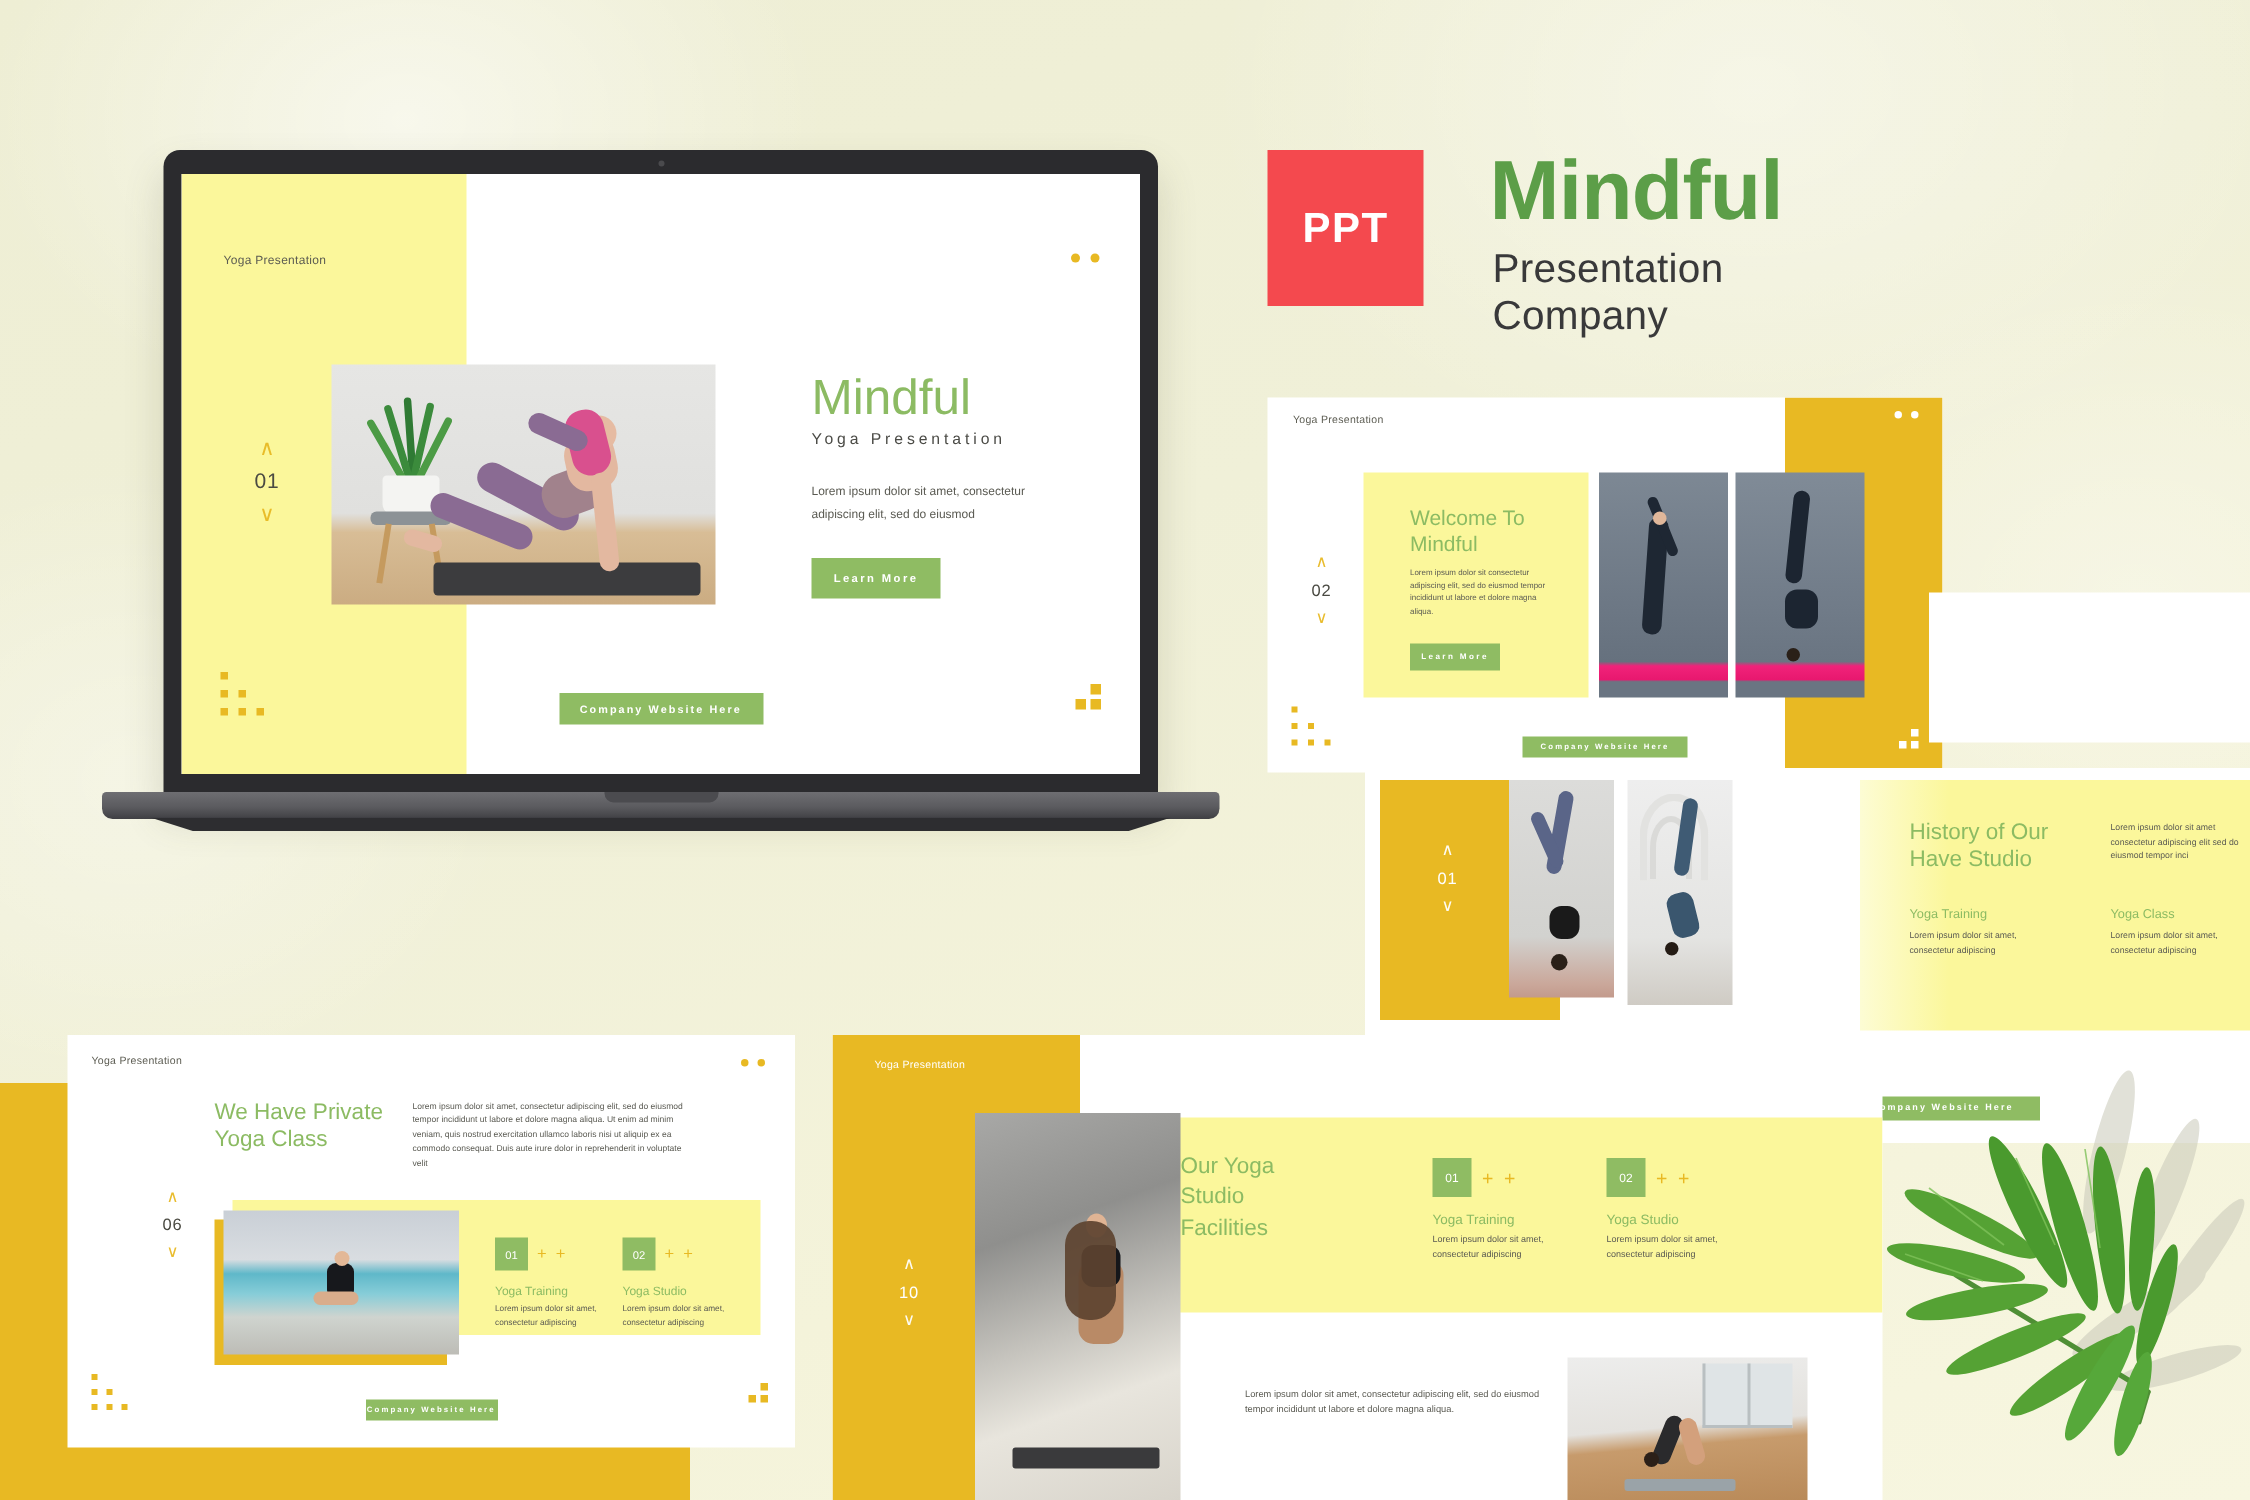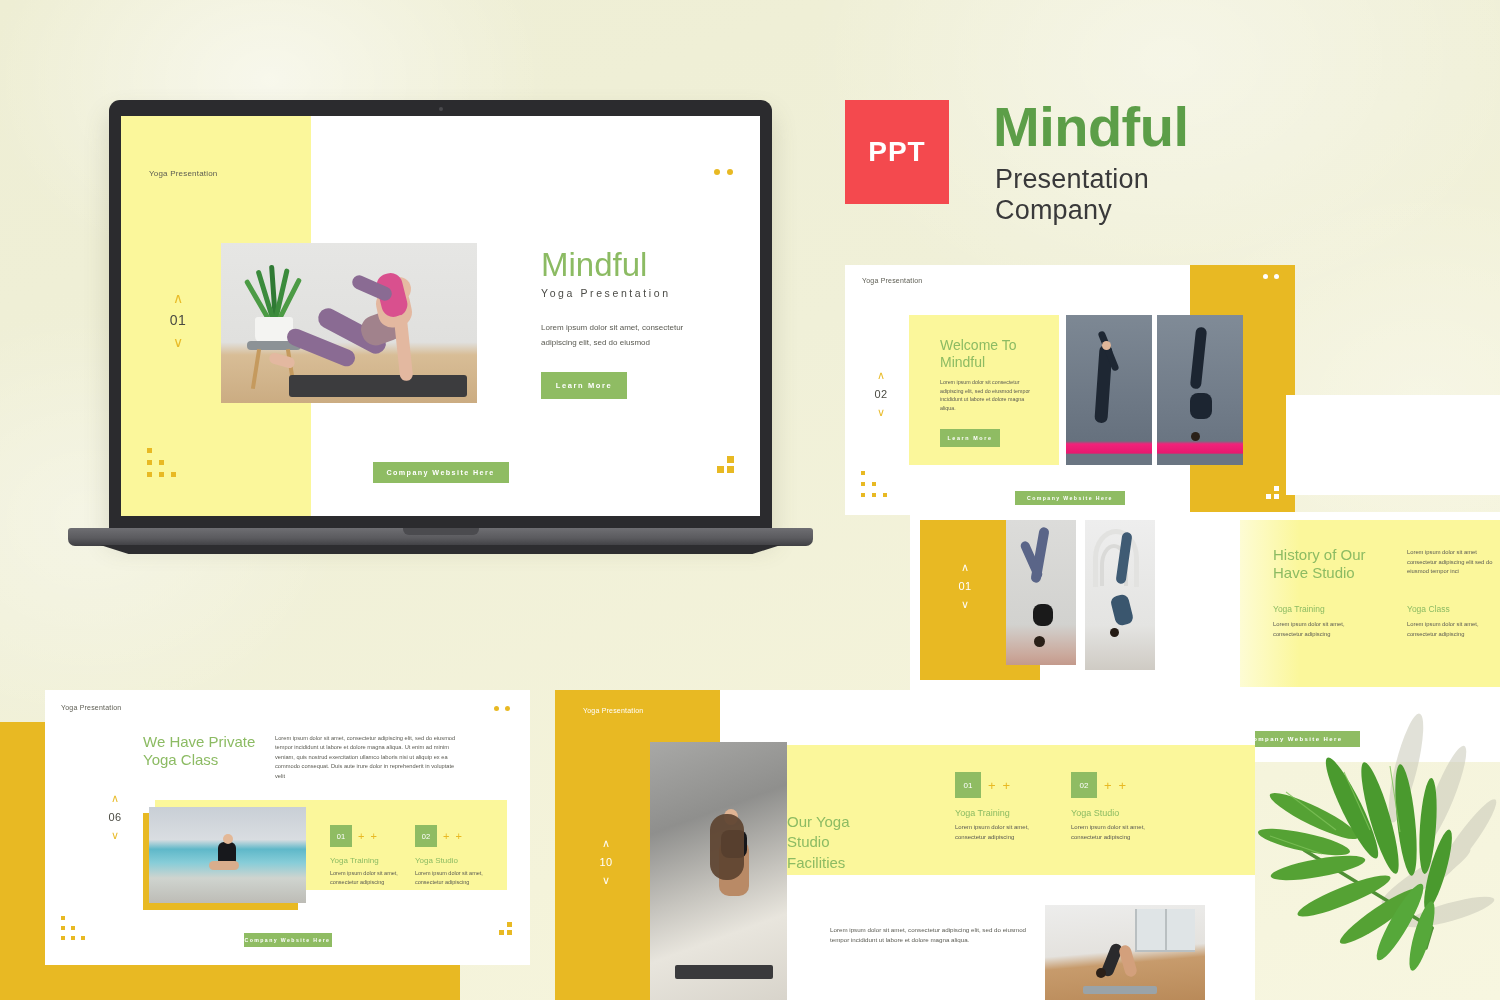--- a/index.html
+++ b/index.html
@@ -276,21 +276,21 @@
 
     <div class="photo" style="left:95px;top:52px;width:137px;height:258px;
          background:linear-gradient(160deg,#a8a8a6 0%,#8f8f8d 30%,#c5c3bd 55%,#e8e5dd 72%,#d8d4cb 100%);">
       <div style="position:absolute;left:50%;top:38%;width:30px;height:56px;background:#b98a66;border-radius:10px;"></div>
       <div style="position:absolute;left:52%;top:34%;width:26px;height:28px;background:#15161a;border-radius:8px;"></div>
       <div style="position:absolute;left:54%;top:26%;width:14px;height:16px;background:#e0b494;border-radius:50%;"></div>
       <div style="position:absolute;left:44%;top:28%;width:34px;height:66px;background:#5d4330;border-radius:16px;opacity:.92;"></div>
       <div style="position:absolute;left:18%;bottom:8%;width:72%;height:14px;background:#3a3a3c;border-radius:2px;"></div>
     </div>
 
-    <div class="green-title" style="position:absolute;left:232px;top:78px;width:82px;font-size:15px;line-height:1.35;margin-top:44px;">Our Yoga Studio Facilities</div>
+    <div class="green-title" style="position:absolute;left:232px;top:78px;width:82px;font-size:15px;line-height:1.35;">Our Yoga Studio Facilities</div>
 
     <div style="position:absolute;left:400px;top:82px;">
       <div style="display:flex;align-items:center;gap:7px;">
         <div style="width:26px;height:26px;background:#8fbc63;color:#fff;font-size:8px;display:flex;align-items:center;justify-content:center;">01</div>
         <span style="color:#e8b923;font-size:13px;">+</span>
         <span style="color:#e8b923;font-size:13px;">+</span>
       </div>
       <div style="color:#8cbb63;font-size:9px;margin-top:10px;">Yoga Training</div>
       <div class="body-txt" style="font-size:6px;width:98px;margin-top:5px;">Lorem ipsum dolor sit amet, consectetur adipiscing</div>
     </div>

